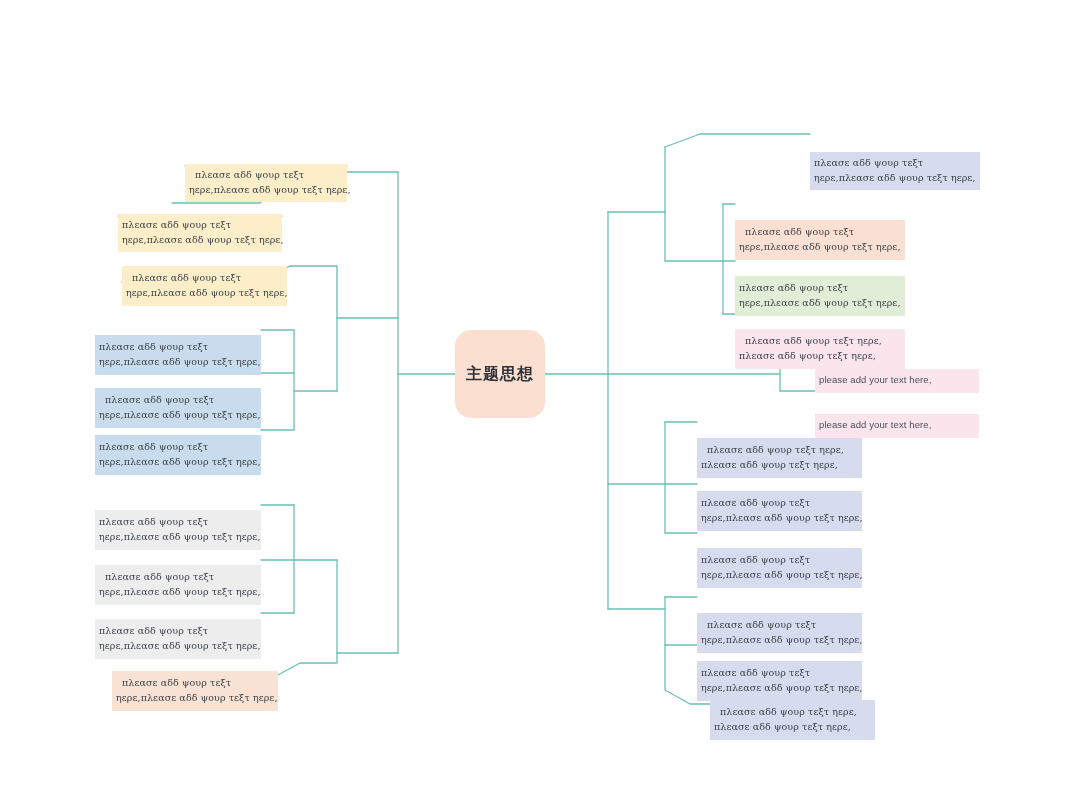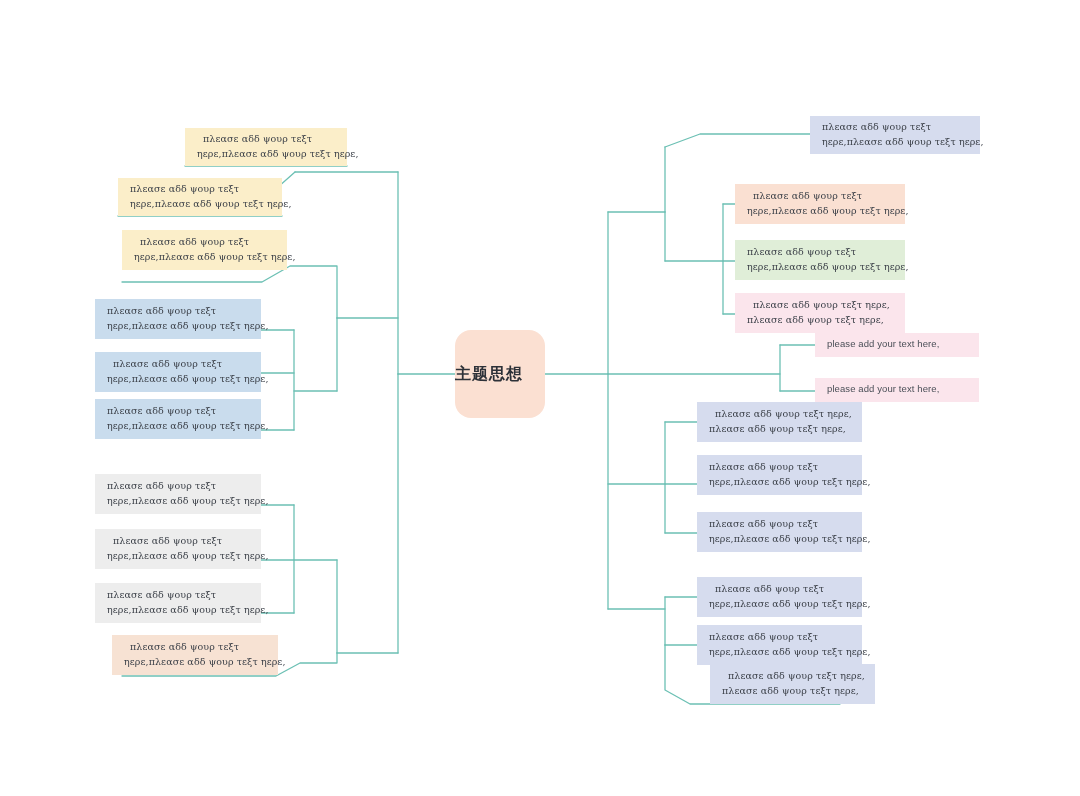--- a/index.html
+++ b/index.html
@@ -12,43 +12,44 @@
   }
   #canvas{position:absolute;left:0;top:0;width:1080px;height:796px;}
   svg.links{position:absolute;left:0;top:0;width:1080px;height:796px;pointer-events:none;}
 
   .node{
     position:absolute;
     box-sizing:border-box;
     display:flex;
     flex-direction:column;
     justify-content:center;
-    padding:4px 10px 4px 12px;
+    padding:4px 10px 4px 4px;
     font-size:9.5px;
     line-height:1.55;
     color:#3a3f47;
     letter-spacing:.1px;
     white-space:nowrap;
+    margin-top:36px;
   }
   .node .ln{display:block;}
   .node.indent .ln:first-child{padding-left:6px;}
   .node.latin{
     font-family:"Liberation Sans", sans-serif;
     font-size:9.5px;
     color:#4a4f57;
     justify-content:flex-start;
   }
 
   #center-node{
     position:absolute;
     left:455px;top:330px;
     width:90px;height:88px;
     background:#fbe0d2;
     border-radius:16px;
-    display:flex;align-items:center;justify-content:flex-start;
+    display:flex;align-items:center;justify-content:center;
     font-family:"DejaVu Sans", sans-serif;
     font-weight:bold;
     font-size:16px;
     color:#2d3138;
     letter-spacing:1px;
   }
 </style>
 </head>
 <body>
 

